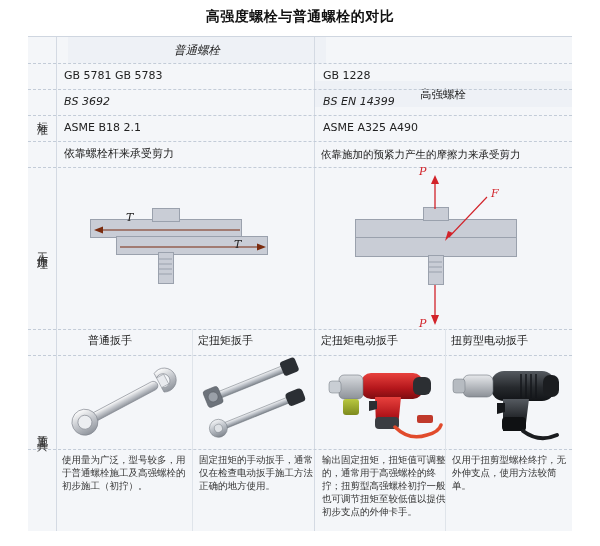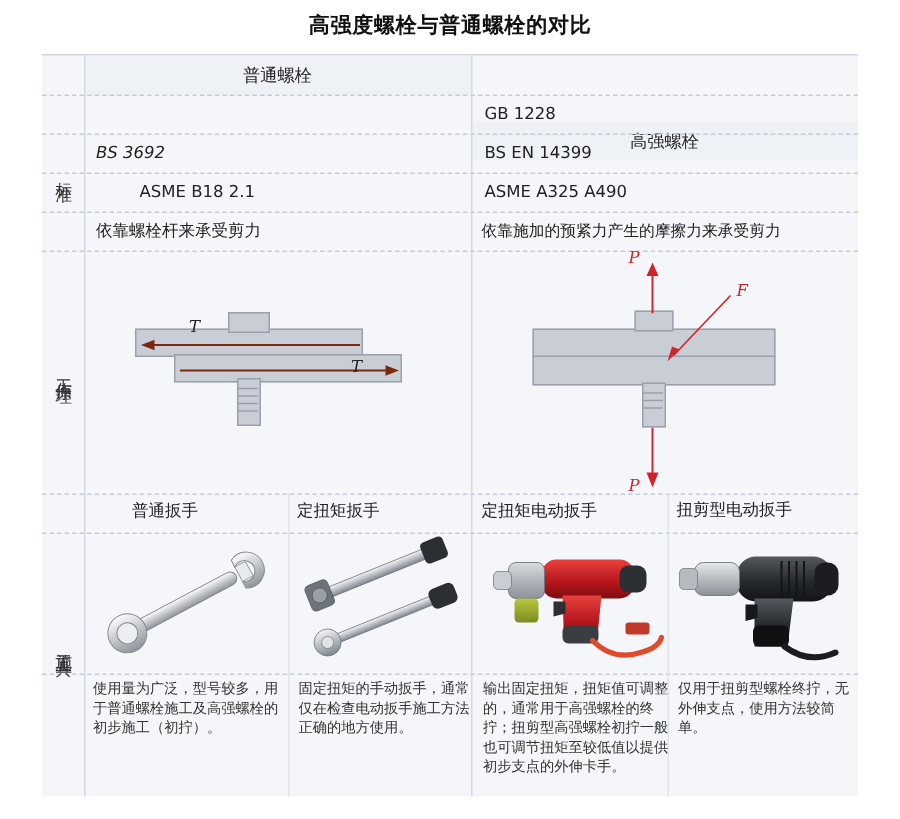--- a/index.html
+++ b/index.html
@@ -22,21 +22,21 @@
     position:absolute;left:28px;top:36px;width:544px;height:494px;
     background:#f4f6f9;
     border-top:1px solid #cfd6e0;
   }
 
   .hdr{
     position:absolute;top:0;height:26px;line-height:26px;
     font-size:11.5px;color:#222;text-align:center;
     background:#eef1f6;
   }
-  .hdr.a{left:28px;width:258px;}
+  .hdr.a{left:40px;width:258px;font-style:italic;}
   .hdr.b{left:286px;width:258px;margin-top:44px;}
 
   .vdiv{
     position:absolute;left:286px;top:0;width:1px;height:494px;
     background:#d4dae3;
   }
   .vdiv2{
     position:absolute;left:28px;top:0;width:1px;height:494px;
     background:#d4dae3;
   }
@@ -116,26 +116,27 @@
     <div class="rowlabel" style="top:26px;height:104px;">
       <span>标准</span>
     </div>
     <div class="rowlabel" style="top:130px;height:162px;">
       <span>工作原理</span>
     </div>
     <div class="rowlabel" style="top:292px;height:202px;">
       <span>施工工具</span>
     </div>
 
+    <div class="cell" style="left:28px;top:26px;width:258px;">GB 5781 GB 5783</div>
     <div class="cell" style="left:28px;top:52px;width:258px;font-style:italic;">BS 3692</div>
-    <div class="cell" style="left:28px;top:78px;width:258px;margin-left:29px;">ASME B18 2.1</div>
+    <div class="cell" style="left:28px;top:78px;width:258px;">ASME B18 2.1</div>
     <div class="cell" style="left:28px;top:104px;width:258px;">依靠螺栓杆来承受剪力</div>
 
     <div class="cell" style="left:287px;top:26px;width:257px;">GB 1228</div>
-    <div class="cell" style="left:287px;top:52px;width:257px;">BS EN 14399</div>
+    <div class="cell" style="left:287px;top:52px;width:257px;font-style:italic;">BS EN 14399</div>
     <div class="cell" style="left:287px;top:78px;width:257px;">ASME A325 A490</div>
     <div class="cell" style="left:287px;top:104px;width:257px;font-size:10.5px;padding:0 6px;">依靠施加的预紧力产生的摩擦力来承受剪力</div>
 
     <div class="diagram" style="left:28px;top:130px;width:258px;height:162px;">
 
       <div class="plate" style="left:34px;top:52px;width:150px;height:17px;"></div>
 
       <div class="plate" style="left:60px;top:69px;width:150px;height:17px;"></div>
 
       <div class="nut" style="left:96px;top:41px;width:26px;height:12px;"></div>

